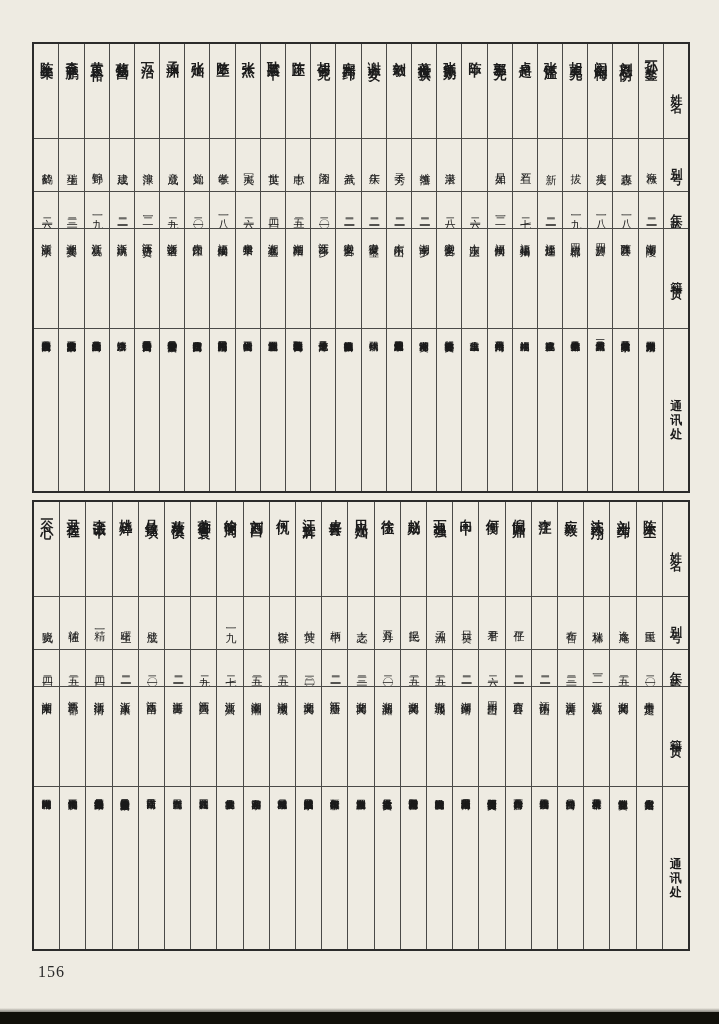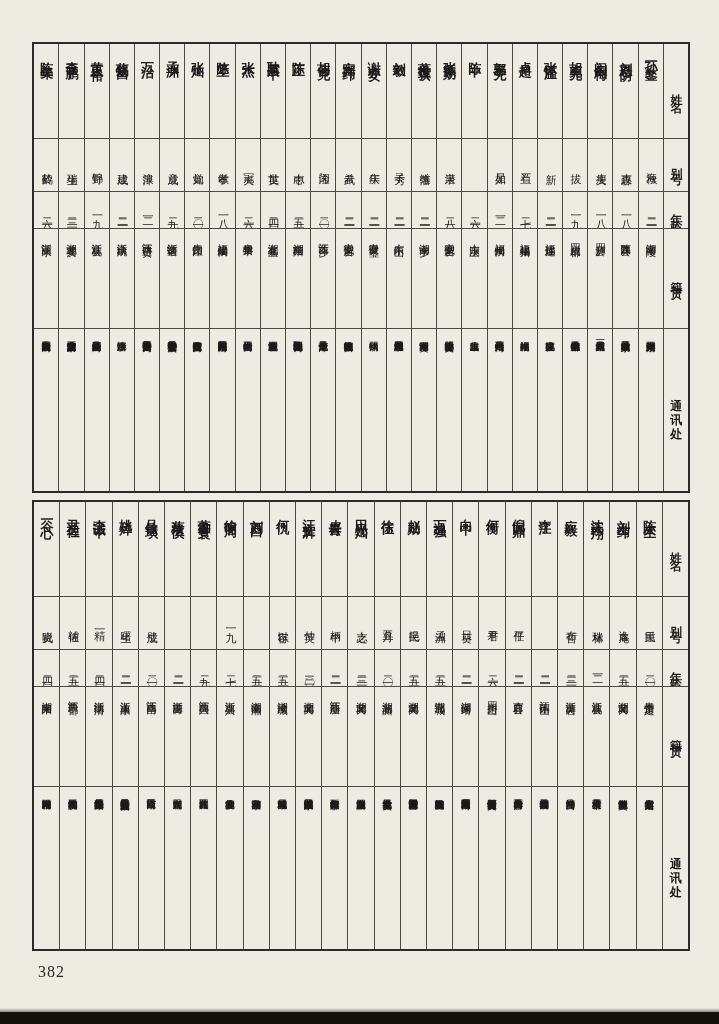--- a/index.html
+++ b/index.html
@@ -943,16 +943,16 @@
           </div>
           <div class="cell cell-origin">
             <span class="vtext">湖南耒阳</span>
           </div>
           <div class="cell cell-address">
             <span class="vtext">湖南耒阳城内谷祠转</span>
           </div>
         </div>
       </div>
   </div>
-  <div class="pagenum">382</div>
+  <div class="pagenum">156</div>
   <div class="scan-edge-fade"></div>
   <div class="scan-edge"></div>
 </div>
 
 </body></html>

